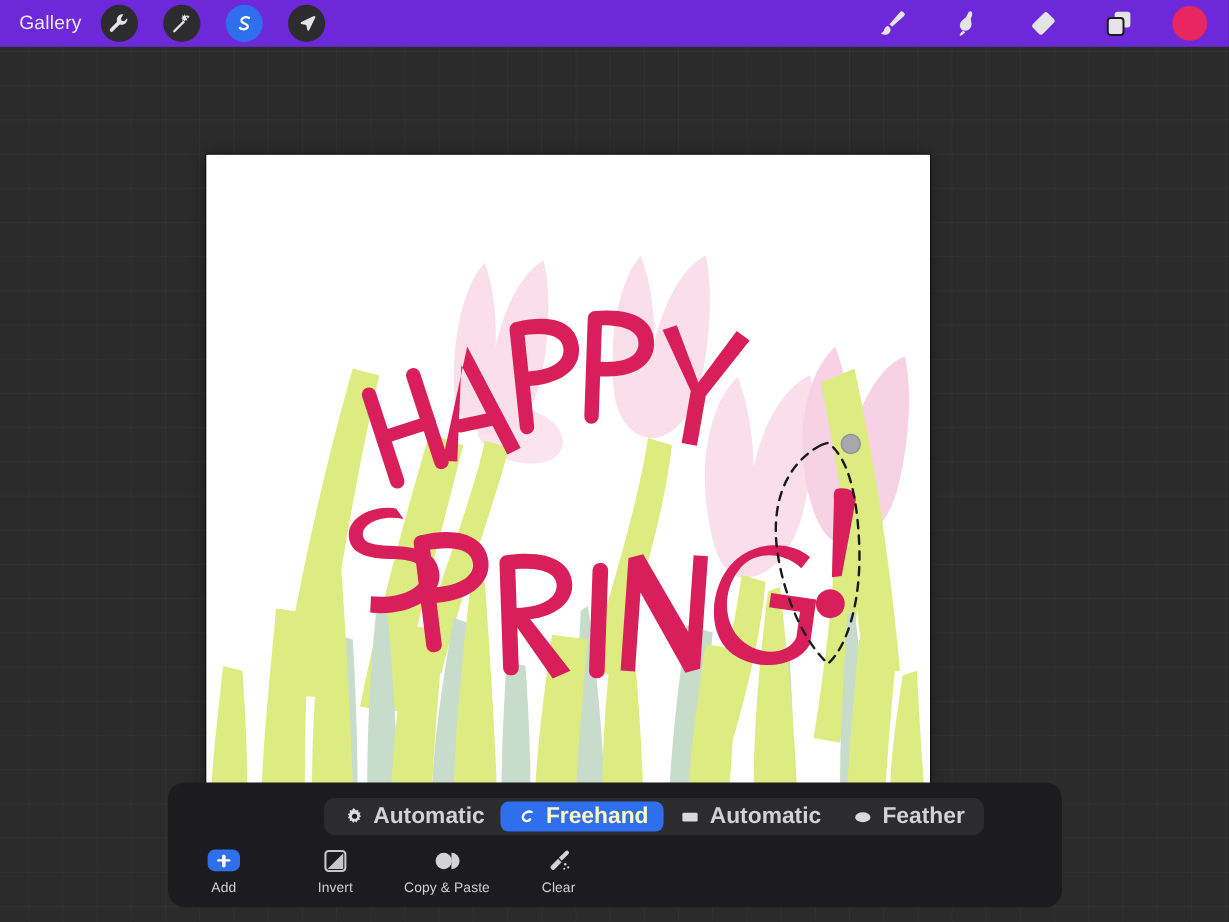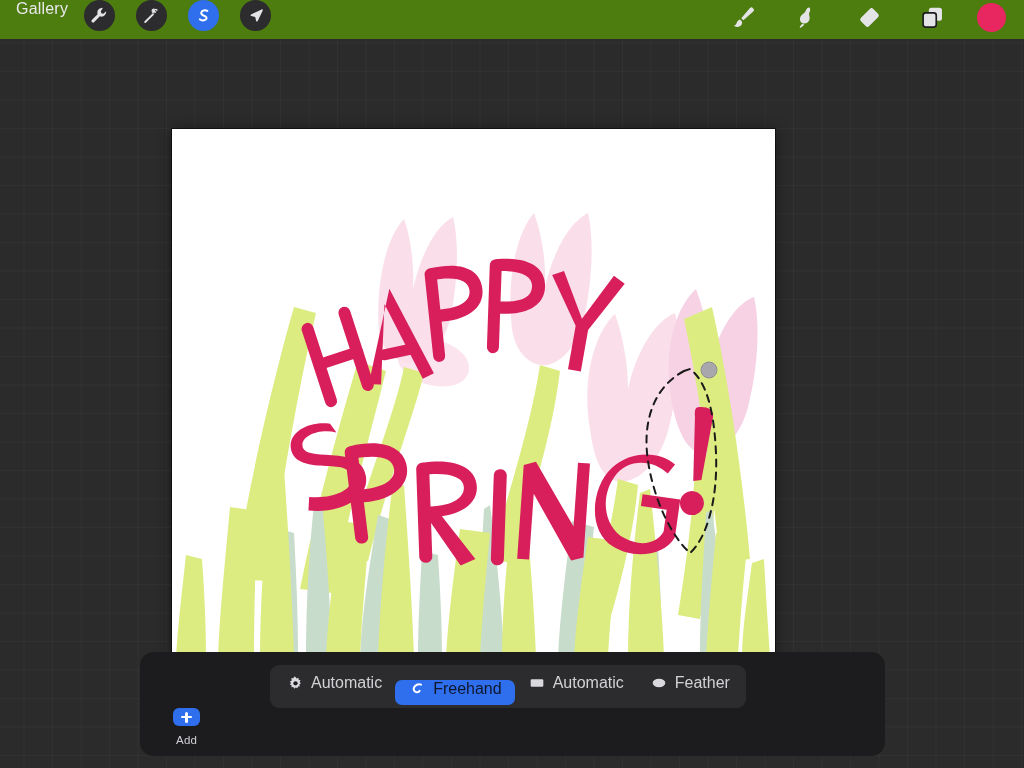--- a/index.html
+++ b/index.html
@@ -18,22 +18,22 @@
     background-image:
       linear-gradient(to right, rgba(255,255,255,.028) 1px, transparent 1px),
       linear-gradient(to bottom, rgba(255,255,255,.028) 1px, transparent 1px);
     background-size:28.5px 28.5px;
     background-position:-5px 14px;
   }
 
   
   .topbar{
     position:absolute;left:0;top:0;width:1024px;height:39px;
-    background:#4d7c0f;
-    display:flex;align-items:flex-start;
+    background:#6d28d9;
+    display:flex;align-items:center;
     z-index:40;
   }
   .gallery-btn{
     color:#e9e9ec;font-size:16px;letter-spacing:.2px;
     margin-left:16px;margin-right:16px;
     cursor:default;
   }
   .tool-circ{
     width:31px;height:31px;border-radius:50%;
     background:#2c2c2e;
@@ -72,26 +72,27 @@
     border-radius:14px;
     z-index:30;
   }
   .seg-wrap{
     position:absolute;left:130px;top:13px;
     display:flex;align-items:center;
     background:#2c2c2e;border-radius:9px;
     padding:3px;
   }
   .seg{
-    display:flex;
+    display:flex;align-items:center;
     height:25px;padding:0 13px;border-radius:7px;
-    color:#d2d2d6;font-size:16px;
+    color:#d2d2d6;font-size:19px;
     white-space:nowrap;
-  }
-  .seg.active{background:#2f6fed;color:#0f172a;margin-top:12px;}
+    font-weight:bold;
+  }
+  .seg.active{background:#2f6fed;color:#fef9c3;}
   .seg .sicon{
     display:inline-flex;align-items:center;justify-content:center;
     width:18px;height:18px;margin-right:7px;
   }
 
   .actions{
     position:absolute;left:0;top:52px;width:745px;height:52px;
     display:flex;align-items:flex-start;
   }
   .action{
@@ -370,21 +371,52 @@
       <div class="action">
         <span class="aicon">
           <span class="pill blue">
               <span class="bar plus"></span>
             </span>
         </span>
         <span class="alabel">Add</span>
       </div>
 
 
-
-
-
-
-
+      <div class="action">
+        <span class="aicon">
+          <svg width="21" height="21" viewBox="0 0 24 24">
+            <rect x="2.5" y="2.5" width="19" height="19" rx="3" fill="none" stroke="#c6c6cb" stroke-width="2"></rect>
+            <path d="M4.5 19.5 19.5 4.5 19.5 19.5 Z" fill="#c6c6cb"></path>
+          </svg>
+        </span>
+        <span class="alabel">Invert</span>
+      </div>
+
+      <div class="action">
+        <span class="aicon">
+          <svg width="24" height="19" viewBox="0 0 30 22">
+            <circle cx="11" cy="11" r="8.5" fill="#d2d2d7"></circle>
+            <path d="M19 2.6a8.5 8.5 0 0 1 0 16.8 8.5 8.5 0 0 0 0-16.8z" fill="#d2d2d7"></path>
+            <path d="M19 2.5a8.5 8.5 0 0 1 0 17z" fill="#d2d2d7"></path>
+          </svg>
+        </span>
+        <span class="alabel">Copy &amp; Paste</span>
+      </div>
+
+
+
+
+      <div class="action">
+        <span class="aicon">
+          <svg width="22" height="22" viewBox="0 0 24 24">
+            <path fill="#d2d2d7" d="M20 3.4c-.6-.6-1.5-.5-2.3.3l-6 6 2.6 2.6 6-6c.8-.8.9-1.7.3-2.3z"></path>
+            <path fill="#d2d2d7" d="M11 10.5 4.5 17a1.6 1.6 0 0 0 0 2.3l.9.9a1.6 1.6 0 0 0 2.3 0l6.4-6.5-3.1-3.2z"></path>
+            <circle cx="17.5" cy="15.5" r="1.1" fill="#d2d2d7"></circle>
+            <circle cx="20.2" cy="18.4" r="1" fill="#d2d2d7"></circle>
+            <circle cx="16.6" cy="19.6" r=".9" fill="#d2d2d7"></circle>
+          </svg>
+        </span>
+        <span class="alabel">Clear</span>
+      </div>
     </div>
   </div>
 
 </div>
 
 </body></html>

